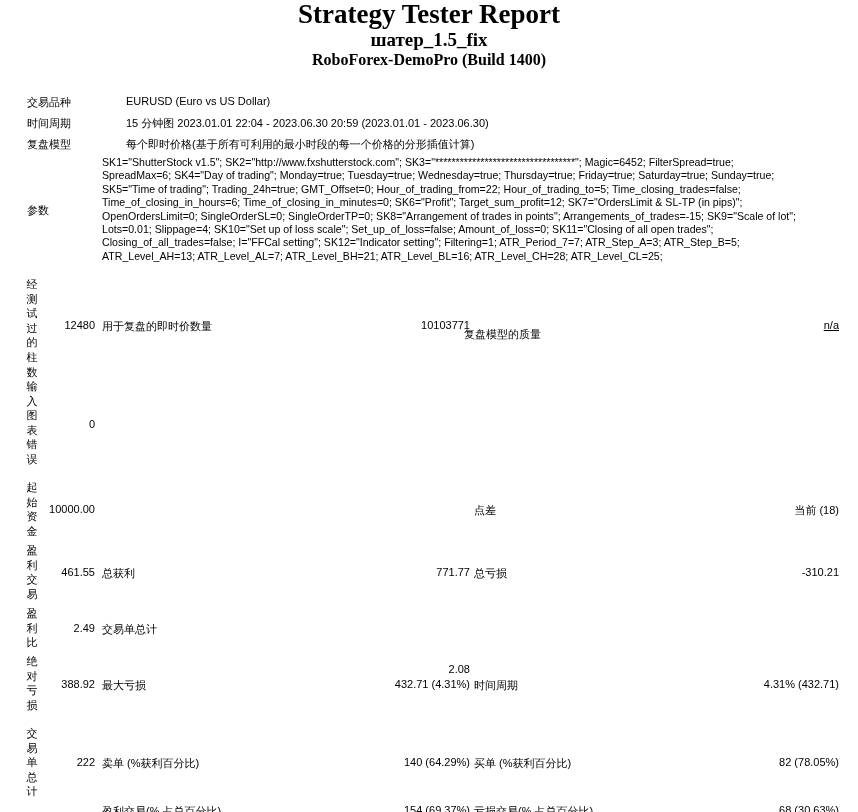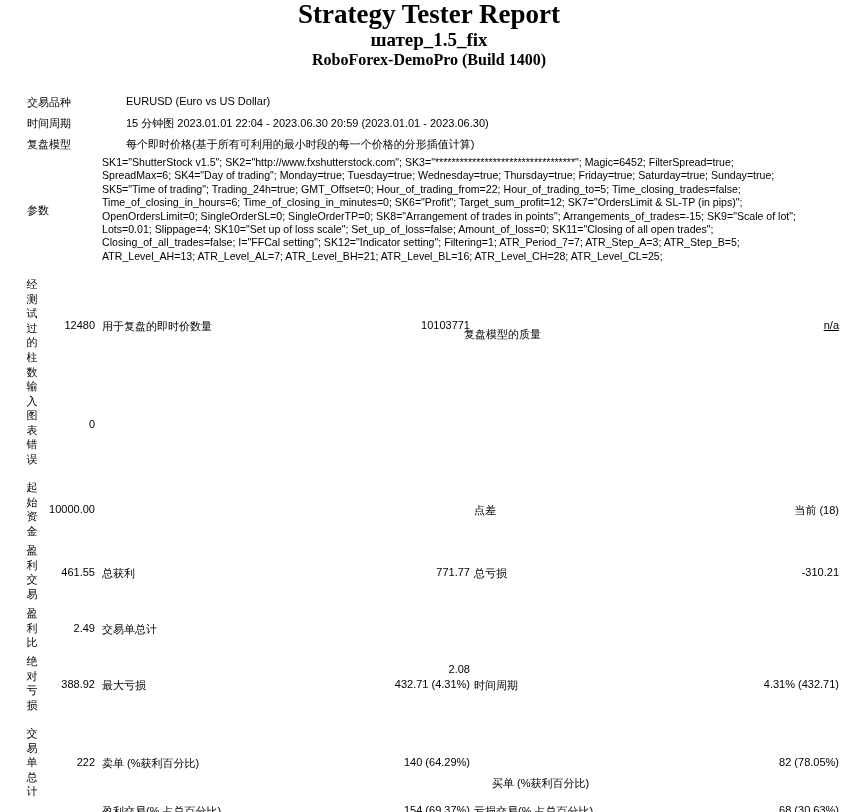--- a/index.html
+++ b/index.html
@@ -83,20 +83,20 @@
   <div class="num" style="top:678px; right:763px;">388.92</div>
   <div class="txt" style="top:678px; left:102px;">最大亏损</div>
   <div class="num" style="top:678px; right:388px;">432.71 (4.31%)</div>
   <div class="txt" style="top:678px; left:474px;">时间周期</div>
   <div class="num" style="top:678px; right:19px;">4.31% (432.71)</div>
 
   <div class="vlabel" style="top:726px;">交易单总计</div>
   <div class="num" style="top:756px; right:763px;">222</div>
   <div class="txt" style="top:756px; left:102px;">卖单 (%获利百分比)</div>
   <div class="num" style="top:756px; right:388px;">140 (64.29%)</div>
-  <div class="txt" style="top:756px; left:492px;margin-top:20px;">买单 (%获利百分比)</div>
+  <div class="txt" style="top:756px; left:474px;">买单 (%获利百分比)</div>
   <div class="num" style="top:756px; right:19px;">82 (78.05%)</div>
 
   <div class="txt" style="top:804px; left:102px;">盈利交易(% 占总百分比)</div>
   <div class="num" style="top:804px; right:388px;">154 (69.37%)</div>
   <div class="txt" style="top:804px; left:474px;">亏损交易(% 占总百分比)</div>
   <div class="num" style="top:804px; right:19px;">68 (30.63%)</div>
 </div>
 
 </body></html>

